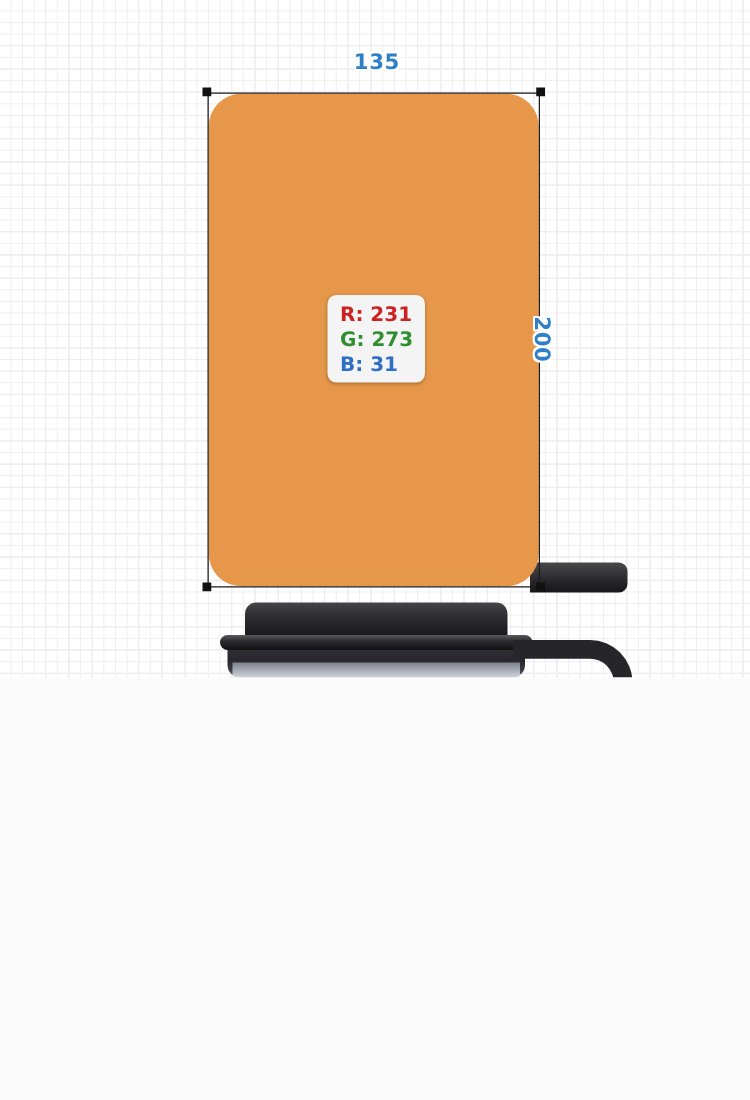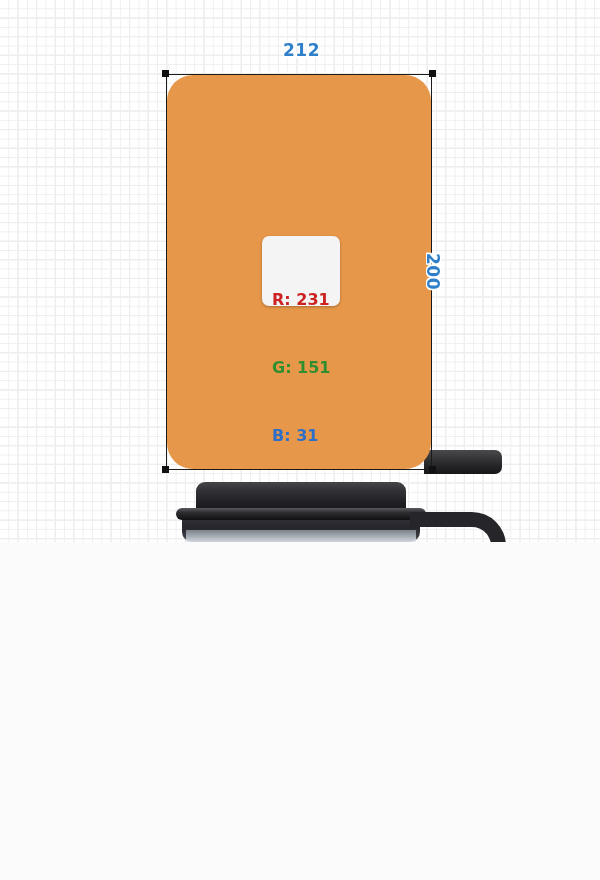--- a/index.html
+++ b/index.html
@@ -159,21 +159,20 @@
     box-shadow: 0 1px 3px rgba(0,0,0,0.28);
     padding: 6px 0 0 10px;
     box-sizing: border-box;
   }
   #rgb-box .row {
     font-family: "DejaVu Sans", sans-serif;
     font-weight: bold;
     font-size: 16px;
     line-height: 20px;
     white-space: nowrap;
-    margin-top: 48px;
   }
   #rgb-box .r { color: #cc2222; }
   #rgb-box .g { color: #2f8f2f; }
   #rgb-box .b { color: #2f6fc8; }
 
   
   #lower-panel {
     position: absolute;
     left: 0; top: 542px;
     width: 600px; height: 338px;
@@ -197,26 +196,26 @@
     </div>
 
   <div id="orange-shape"></div>
 
   <div id="selection-box"></div>
   <div class="anchor" id="anchor-tl"></div>
   <div class="anchor" id="anchor-tr"></div>
   <div class="anchor" id="anchor-bl"></div>
   <div class="anchor" id="anchor-br"></div>
 
-  <div class="dim-label" id="dim-width-label">212</div>
+  <div class="dim-label" id="dim-width-label">135</div>
   <div class="dim-label" id="dim-height-label">200</div>
 
   <div id="rgb-box">
     <div class="row r">R: 231</div>
-    <div class="row g">G: 151</div>
+    <div class="row g">G: 273</div>
     <div class="row b">B: 31</div>
   </div>
 </div>
 
 <div id="lower-panel">
 
   
   
 
   

